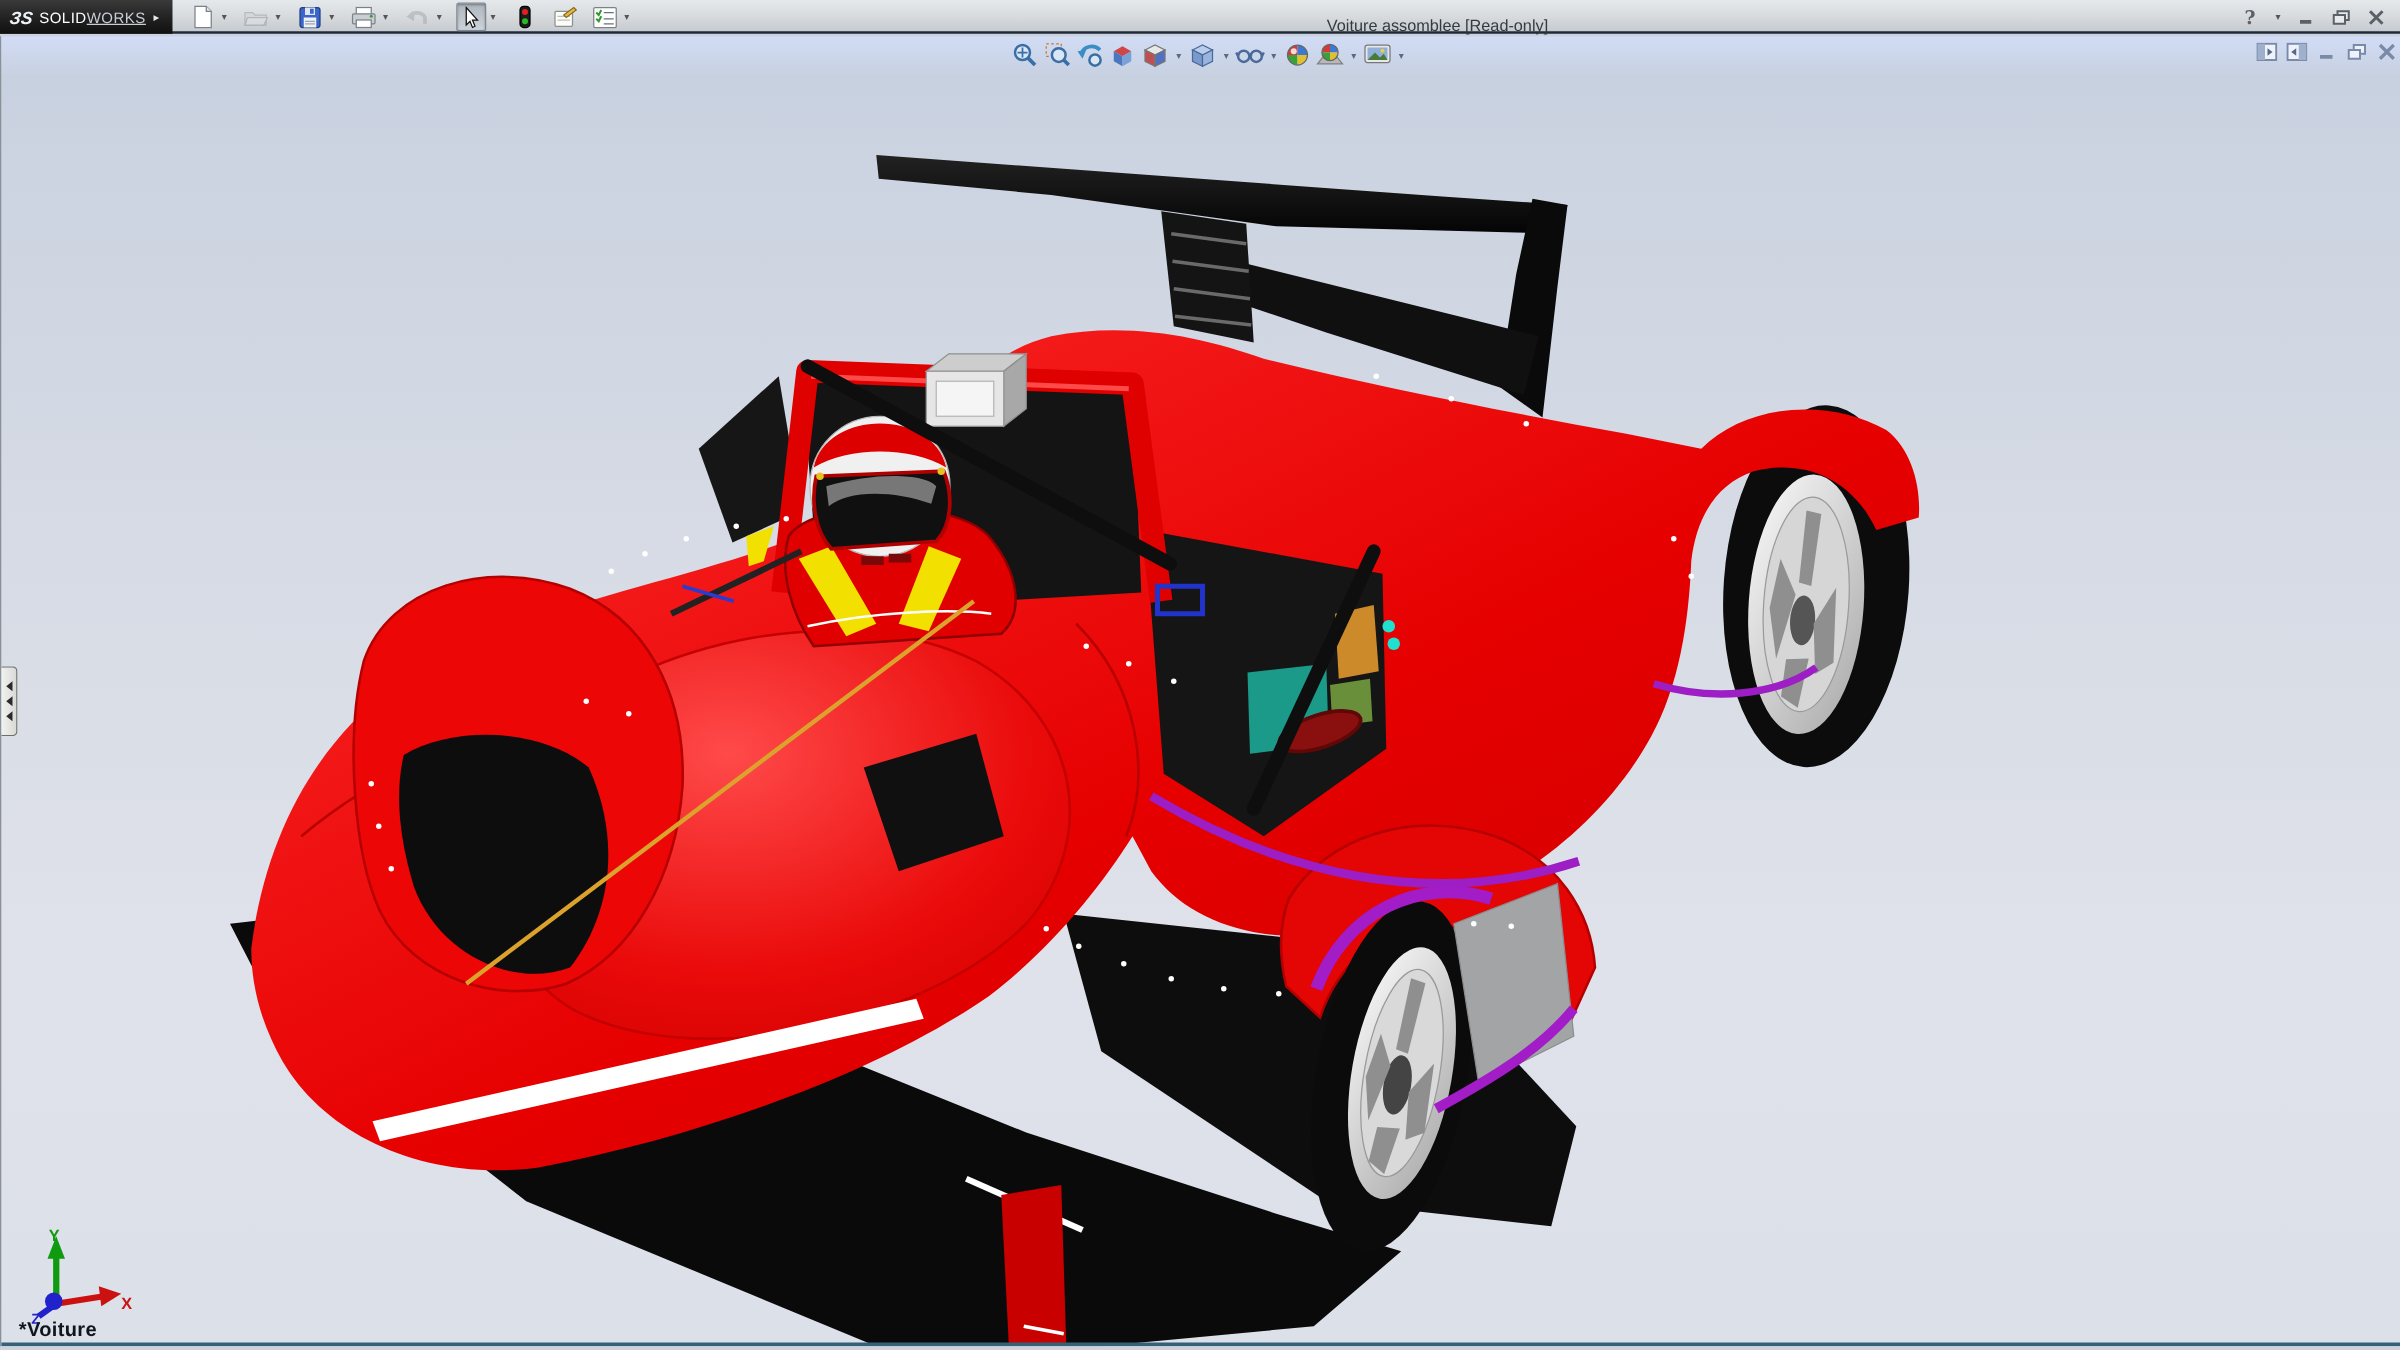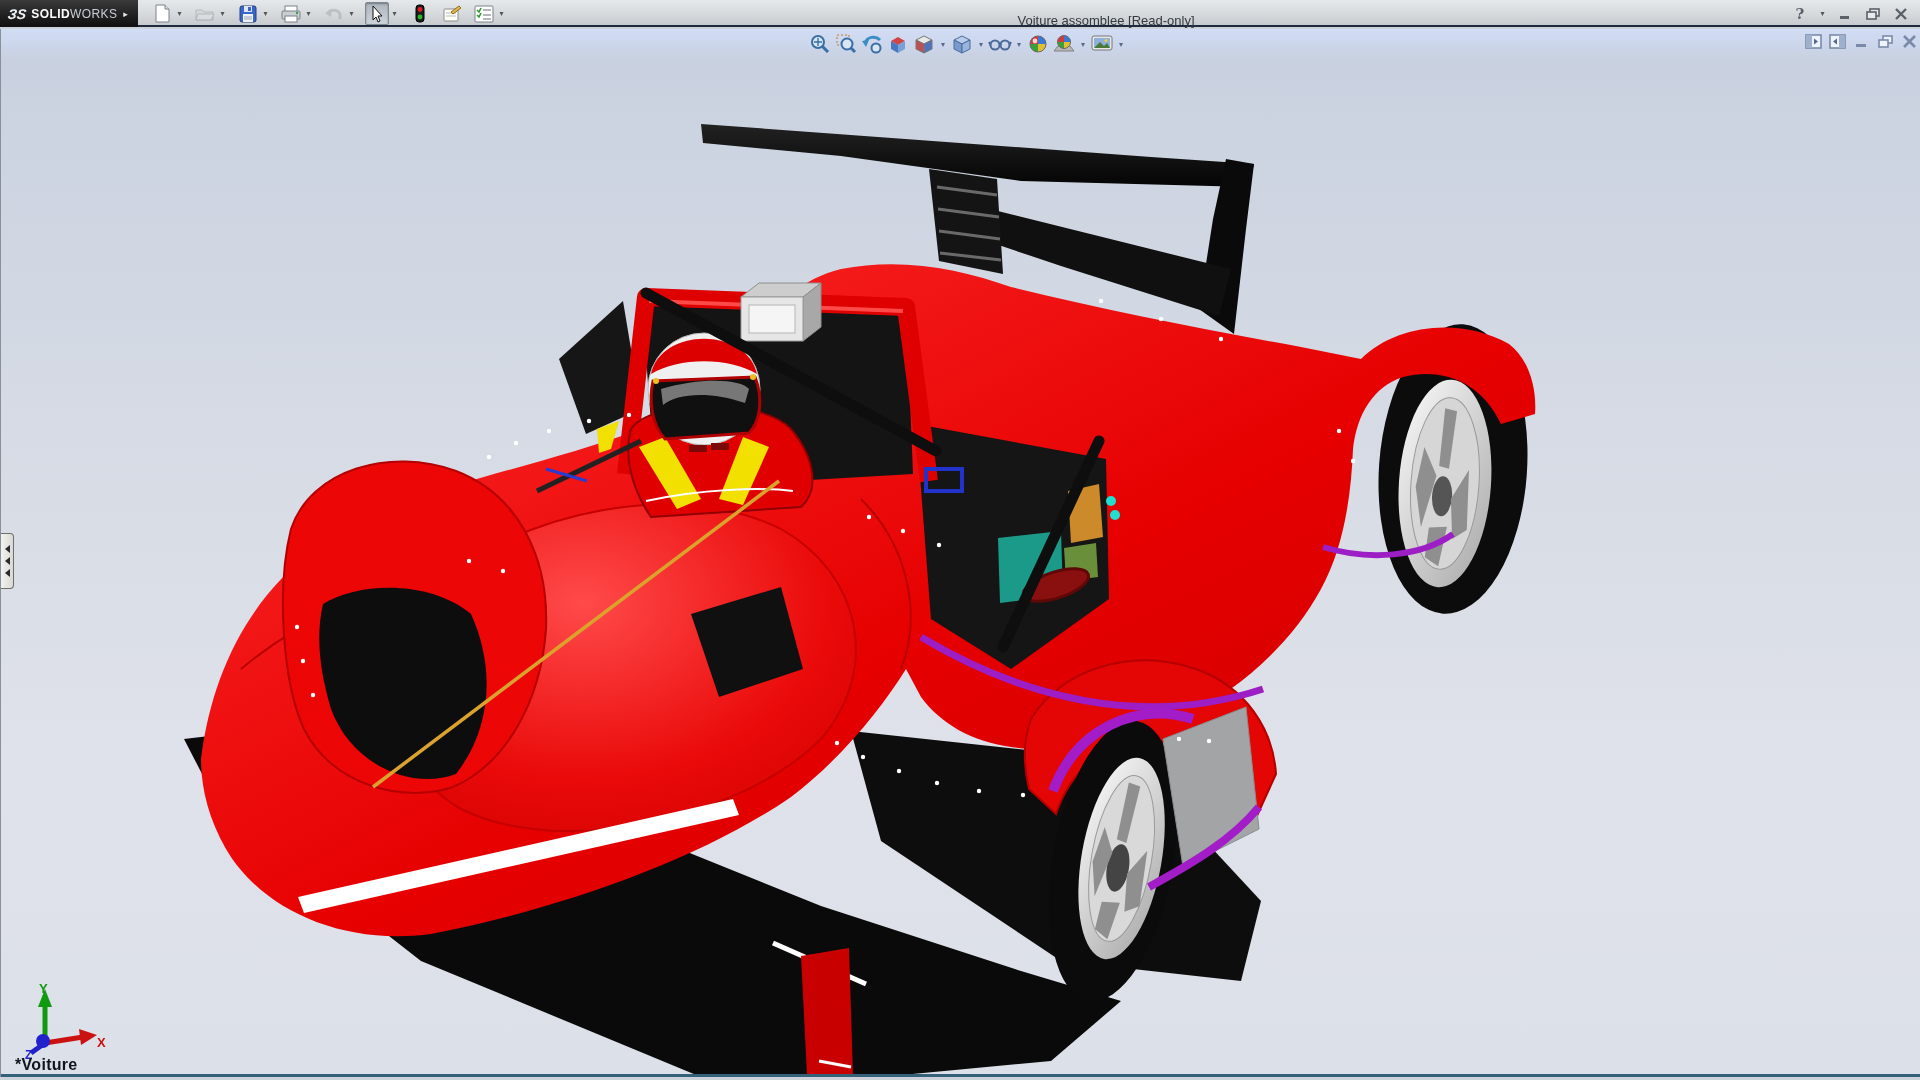--- a/index.html
+++ b/index.html
@@ -8,30 +8,30 @@
   #app { position:relative; width:1920px; height:1080px; background:#cdd2da; }
 
   
   #titlebar { position:absolute; left:0; top:0; width:1920px; height:27px;
     background:linear-gradient(180deg,#e6e9eb 0%,#d6dadd 55%,#c7cbcf 100%);
     border-bottom:2px solid #1d2b3c; }
   #brand { position:absolute; left:0; top:0; height:27px; width:138px;
     background:linear-gradient(180deg,#3a3a3a 0%,#1f1f1f 60%,#101010 100%);
     display:flex; align-items:center; padding-left:8px; color:#fff; }
   #brand .logo { font-style:italic; font-weight:bold; font-size:14px; margin-right:5px; transform:skewX(-8deg); color:#eef2f6;}
-  #brand .bold { font-weight:bold; font-size:12px; letter-spacing:.4px; color:#ffffff;}
-  #brand .light{ font-weight:normal; font-size:12px; letter-spacing:.4px; color:#c8cdd4;}
+  #brand .bold { font-weight:normal; font-size:12px; letter-spacing:.4px; color:#ffffff;}
+  #brand .light{ font-weight:normal; font-size:12px; letter-spacing:.4px; color:#c8cdd4;text-decoration:underline;}
   #brand .arrow{ margin-left:6px; font-size:9px; color:#e8e8e8;}
   #main-toolbar { position:absolute; left:150px; top:0; height:27px; display:flex; align-items:center; }
   .tbtn { width:24px; height:23px; display:flex; align-items:center; justify-content:center; border:1px solid transparent; border-radius:2px; }
   .tbtn.pressed { background:linear-gradient(180deg,#aeb6bf,#cdd3d9); border:1px solid #7f8790; box-shadow:inset 0 1px 2px rgba(0,0,0,.35); }
   .tbtn.disabled { opacity:.45; }
   .dd { width:11px; height:23px; display:flex; align-items:center; justify-content:center; font-size:8px; color:#555; }
   .tb-gap { width:8px; }
-  #window-title { position:absolute; left:1106px; top:0; height:40px; transform:translateX(-50%);
+  #window-title { position:absolute; left:1150px; top:0; height:40px; transform:translateX(-50%);
     display:flex; align-items:center; font-size:13px; color:#333a40; white-space:nowrap; }
   #win-controls { position:absolute; right:8px; top:0; height:27px; display:flex; align-items:center; gap:6px; color:#5a6168; }
   #win-controls .wc { width:22px; height:20px; display:flex; align-items:center; justify-content:center; }
   #win-controls .help { font-size:15px; font-weight:bold; font-family:"DejaVu Serif", serif; }
 
   
   #viewport { position:absolute; left:0; top:29px; width:1920px; height:1048px;
     background:linear-gradient(180deg,#c6cfdf 0%,#ccd4e1 10%,#d5dae4 35%,#dfe2ea 70%,#dce0e8 100%);
     border-left:1px solid #8a9098; overflow:hidden; }
   #viewport-topstrip { position:absolute; left:0; top:0; width:1920px; height:32px;

